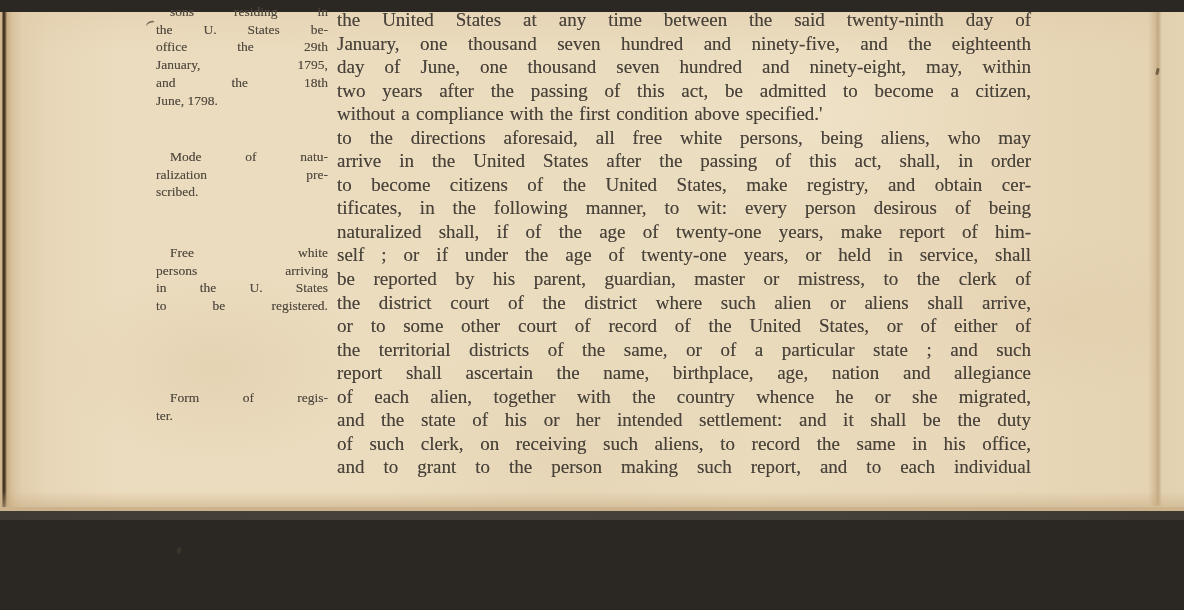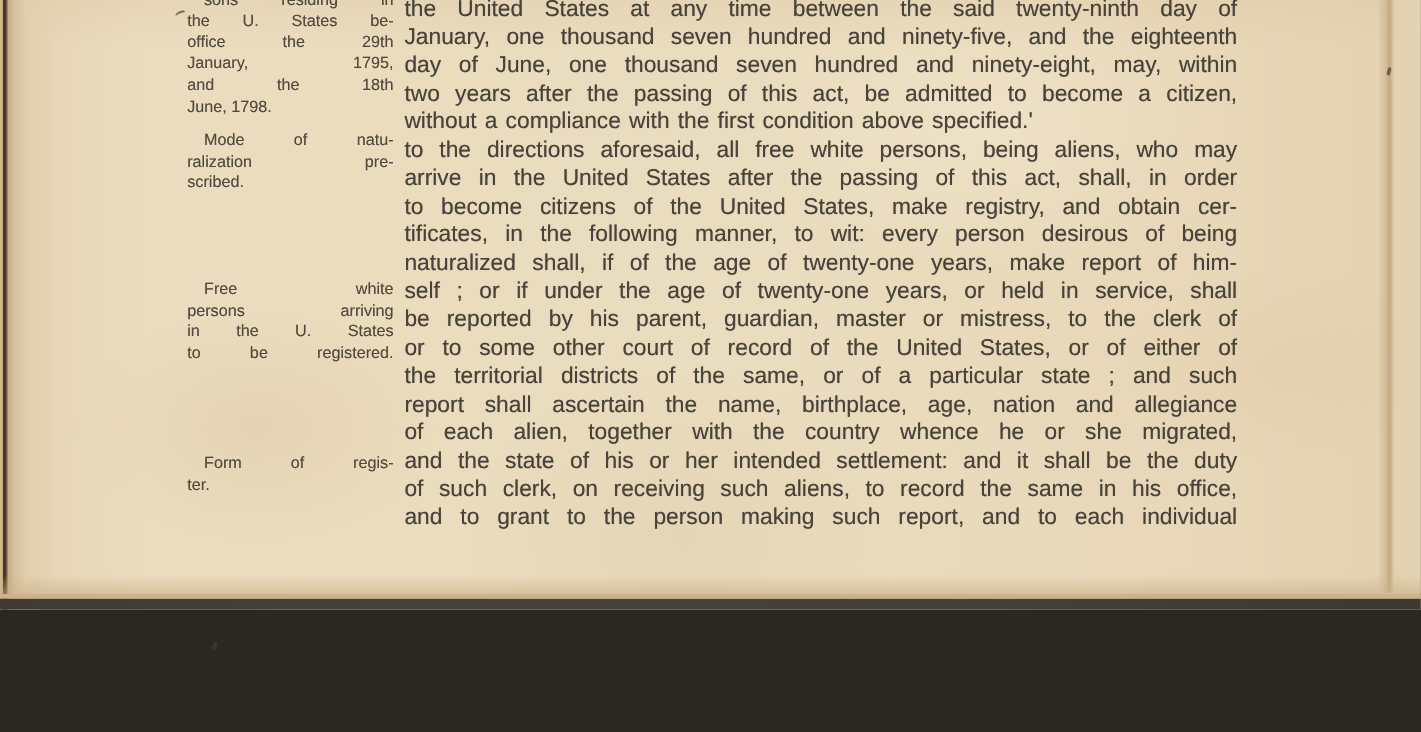--- a/index.html
+++ b/index.html
@@ -8,21 +8,22 @@
     overflow: hidden;
     background: #2b2722;
   }
   .page {
     position: relative;
     width: 1184px; height: 508px;
     background:
       linear-gradient(180deg, rgba(221,199,165,0.35) 0, rgba(233,216,185,0) 40px),
       linear-gradient(90deg, #d9c29d 0px, #e0cdab 10px, #e6d5b6 30px, #ecdcbf 120px,
                       #eadcbe 55%, #e8d7b8 85%, #e4d2b1 100%);
-    font-family: Liberation Sans, sans-serif;
+    font-family: Liberation Serif, serif;
+    margin-top: 12px;
   }
   
   .mottle {
     position: absolute; inset: 0; pointer-events: none;
     background:
       radial-gradient(220px 140px at 18% 70%, rgba(196,168,126,0.18), rgba(0,0,0,0) 70%),
       radial-gradient(300px 180px at 70% 20%, rgba(255,248,230,0.25), rgba(0,0,0,0) 70%),
       radial-gradient(260px 200px at 48% 88%, rgba(203,176,135,0.15), rgba(0,0,0,0) 70%),
       radial-gradient(200px 120px at 90% 60%, rgba(205,178,138,0.14), rgba(0,0,0,0) 70%);
   }
@@ -111,21 +112,21 @@
 
   <div class="margin-column">
       <div class="margin-note" style="top: -9px;">
         <div class="mline first">sons residing in</div>
         <div class="mline">the U. States be-</div>
         <div class="mline">office the 29th</div>
         <div class="mline">January, 1795,</div>
         <div class="mline">and the 18th</div>
         <div class="mline nj">June, 1798.</div>
       </div>
-      <div class="margin-note" style="top: 108px;">
+      <div class="margin-note" style="top: 136px;">
         <div class="mline first">Mode of natu-</div>
         <div class="mline">ralization pre-</div>
         <div class="mline nj">scribed.</div>
       </div>
       <div class="margin-note" style="top: 232px;">
         <div class="mline first">Free white</div>
         <div class="mline">persons arriving</div>
         <div class="mline">in the U. States</div>
         <div class="mline">to be registered.</div>
       </div>
@@ -140,20 +141,21 @@
       <div class="bline">day of June, one thousand seven hundred and ninety-eight, may, within</div>
       <div class="bline">two years after the passing of this act, be admitted to become a citizen,</div>
       <div class="bline nj">without a compliance with the first condition above specified.'</div>
       <div class="bline">to the directions aforesaid, all free white persons, being aliens, who may</div>
       <div class="bline">arrive in the United States after the passing of this act, shall, in order</div>
       <div class="bline">to become citizens of the United States, make registry, and obtain cer-</div>
       <div class="bline">tificates, in the following manner, to wit: every person desirous of being</div>
       <div class="bline">naturalized shall, if of the age of twenty-one years, make report of him-</div>
       <div class="bline">self ; or if under the age of twenty-one years, or held in service, shall</div>
       <div class="bline">be reported by his parent, guardian, master or mistress, to the clerk of</div>
+      <div class="bline">the district court of the district where such alien or aliens shall arrive,</div>
       <div class="bline">or to some other court of record of the United States, or of either of</div>
       <div class="bline">the territorial districts of the same, or of a particular state ; and such</div>
       <div class="bline">report shall ascertain the name, birthplace, age, nation and allegiance</div>
       <div class="bline">of each alien, together with the country whence he or she migrated,</div>
       <div class="bline">and the state of his or her intended settlement: and it shall be the duty</div>
       <div class="bline">of such clerk, on receiving such aliens, to record the same in his office,</div>
       <div class="bline">and to grant to the person making such report, and to each individual</div>
     </div>
 
   <div class="bottom-shade"></div>

